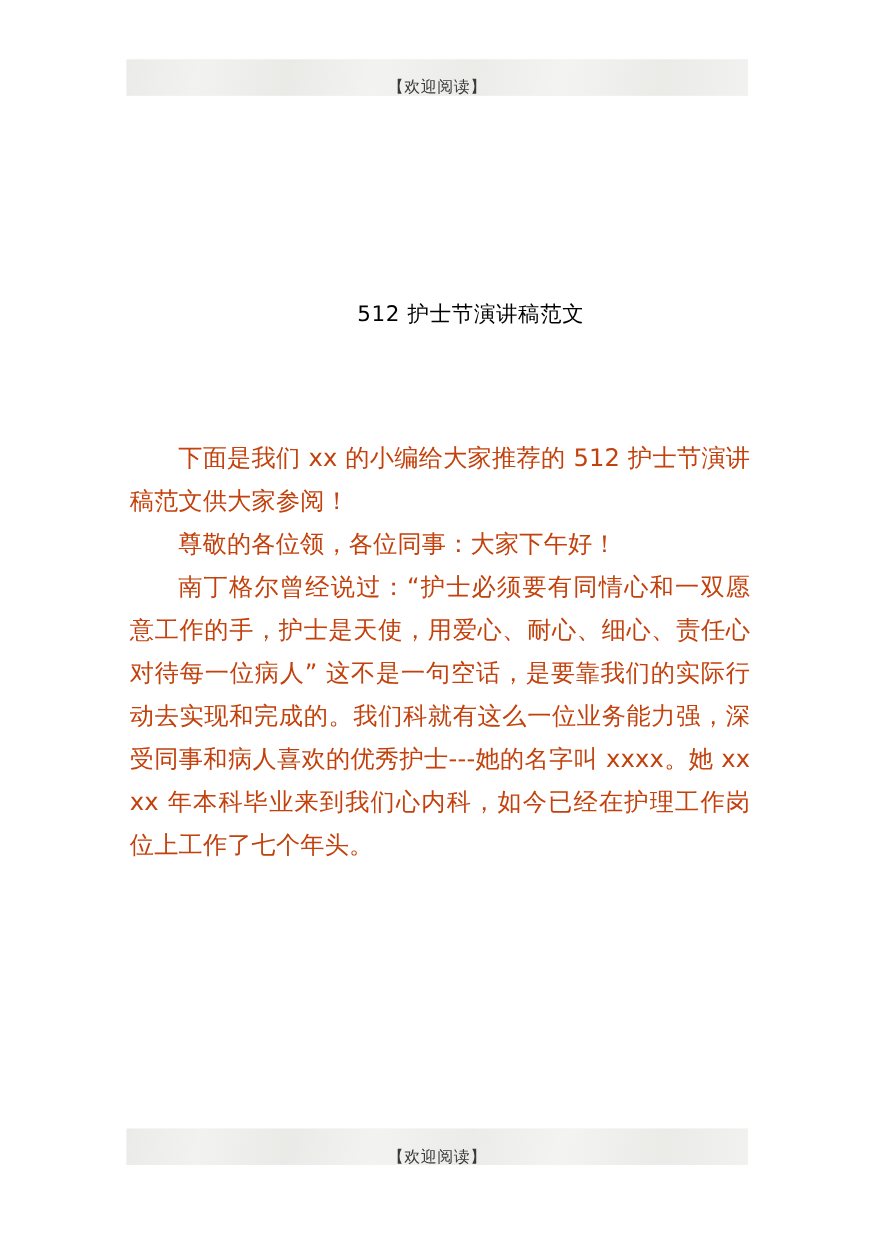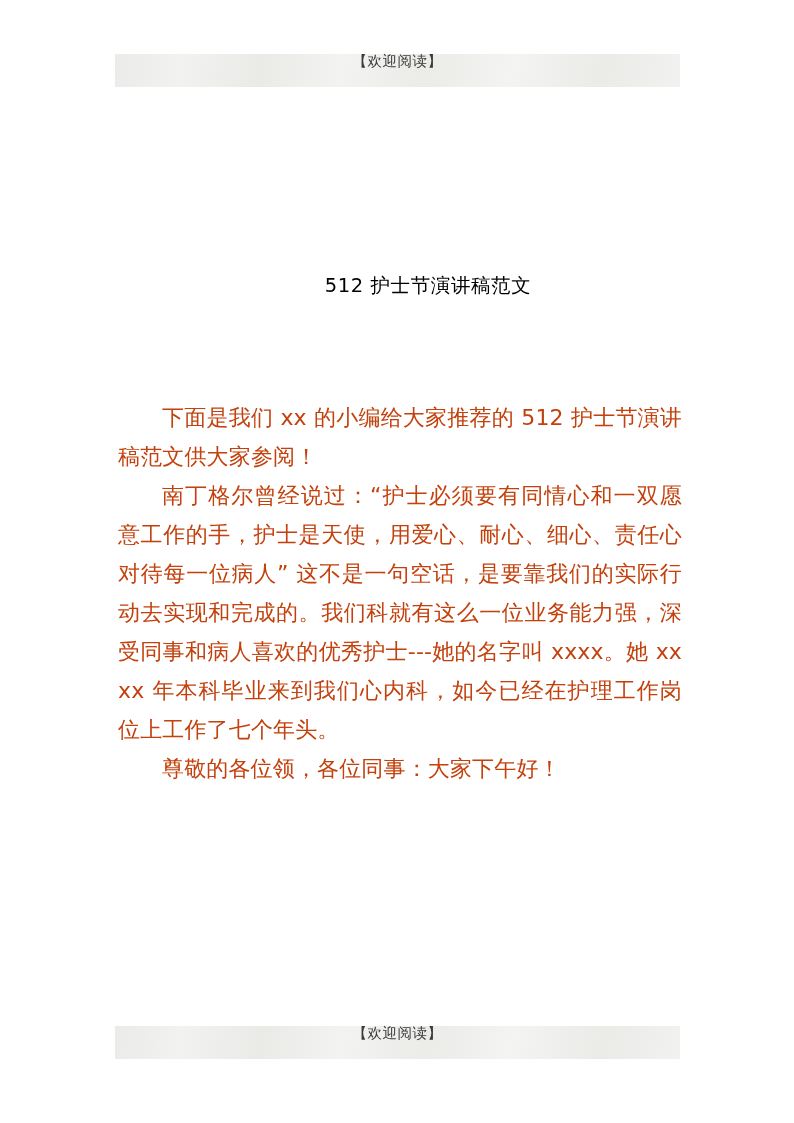--- a/index.html
+++ b/index.html
@@ -35,21 +35,21 @@
         rgba(232,232,230,0.55) 0%,
         rgba(243,243,241,0.75) 12%,
         rgba(231,231,228,0.60) 26%,
         rgba(244,244,242,0.80) 40%,
         rgba(233,233,230,0.58) 55%,
         rgba(245,245,243,0.78) 70%,
         rgba(232,232,229,0.60) 86%,
         rgba(243,243,241,0.70) 100%),
       #eeeeec;
     display: flex;
-    align-items: flex-start;
+    align-items: flex-end;
     justify-content: center;
   }
   .band-header { top: 54px; }
   .band-footer { top: 1026px; }
 
   .band-text {
     font-family: "DejaVu Serif", "Liberation Serif", serif;
     font-size: 14.5px;
     letter-spacing: 0.5px;
     color: #3a3a3a;
@@ -101,21 +101,21 @@
 <div class="page">
 
   <div class="band band-header">
     <span class="band-text">【欢迎阅读】</span>
   </div>
 
   <div class="doc-title">512 护士节演讲稿范文</div>
 
   <div class="body-block">
     <p class="para">下面是我们 xx 的小编给大家推荐的 512 护士节演讲稿范文供大家参阅！</p>
+    <p class="para">尊敬的各位领，各位同事：大家下午好！</p>
     <p class="para">南丁格尔曾经说过：“护士必须要有同情心和一双愿意工作的手，护士是天使，用爱心、耐心、细心、责任心对待每一位病人” 这不是一句空话，是要靠我们的实际行动去实现和完成的。我们科就有这么一位业务能力强，深受同事和病人喜欢的优秀护士---她的名字叫 xxxx。她 xxxx 年本科毕业来到我们心内科，如今已经在护理工作岗位上工作了七个年头。</p>
-    <p class="para">尊敬的各位领，各位同事：大家下午好！</p>
   </div>
 
   <div class="band band-footer">
     <span class="band-text">【欢迎阅读】</span>
   </div>
 
 </div>
 
 </body></html>

